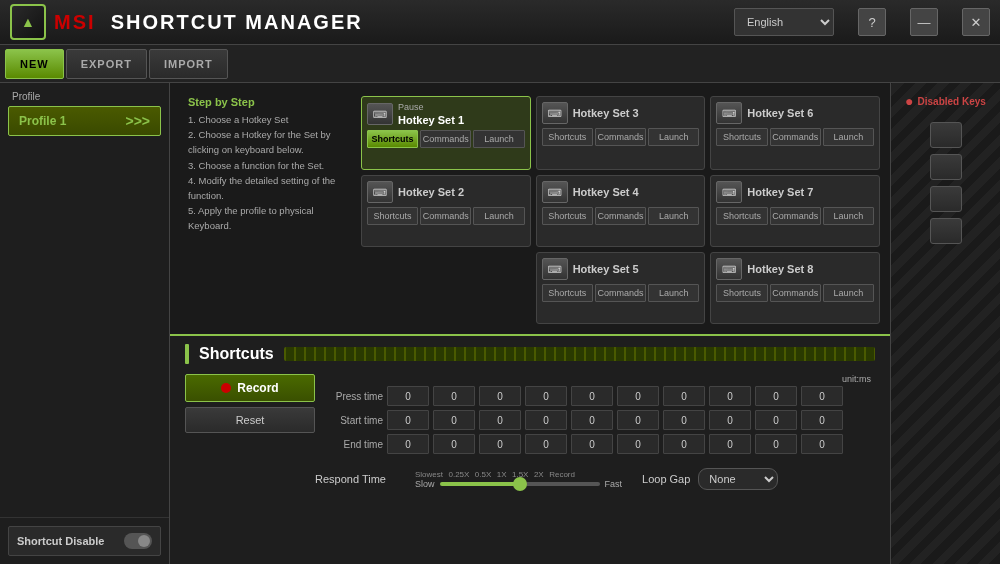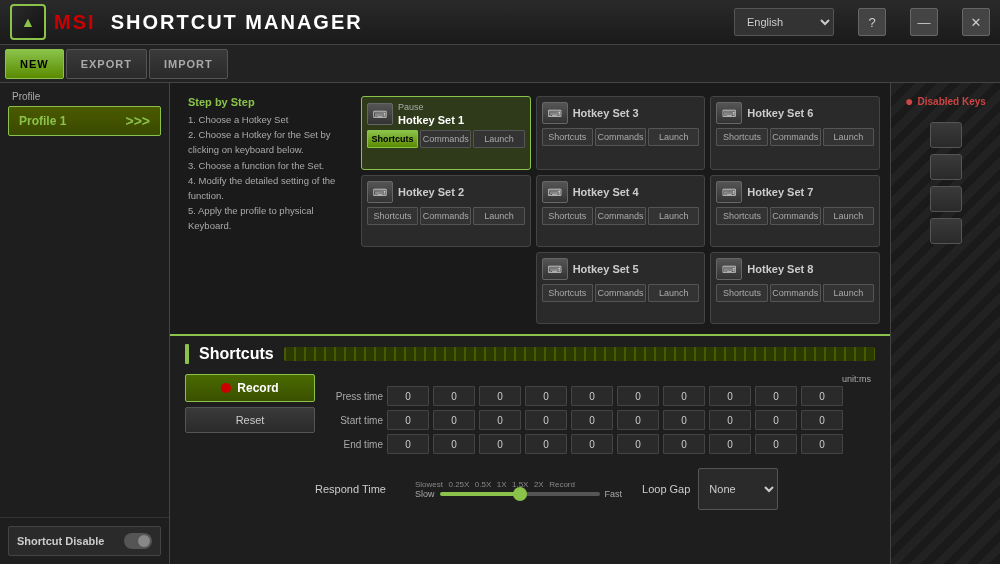--- a/index.html
+++ b/index.html
@@ -463,22 +463,22 @@
     #loop-gap-label {
       color: #ccc;
       font-size: 11px;
     }
     #loop-gap-select {
       background: #2a2a2a;
       border: 1px solid #555;
       color: #ccc;
       padding: 3px 6px;
       font-size: 11px;
-      border-radius: 2px;
-      height: 42px;
+      border-radius: 9px;
+      height: 22px;
       min-width: 80px;
     }
 
     .speed-marks {
       display: flex;
       gap: 0;
       justify-content: space-between;
       width: 160px;
       margin-left: 0;
       font-size: 8px;

